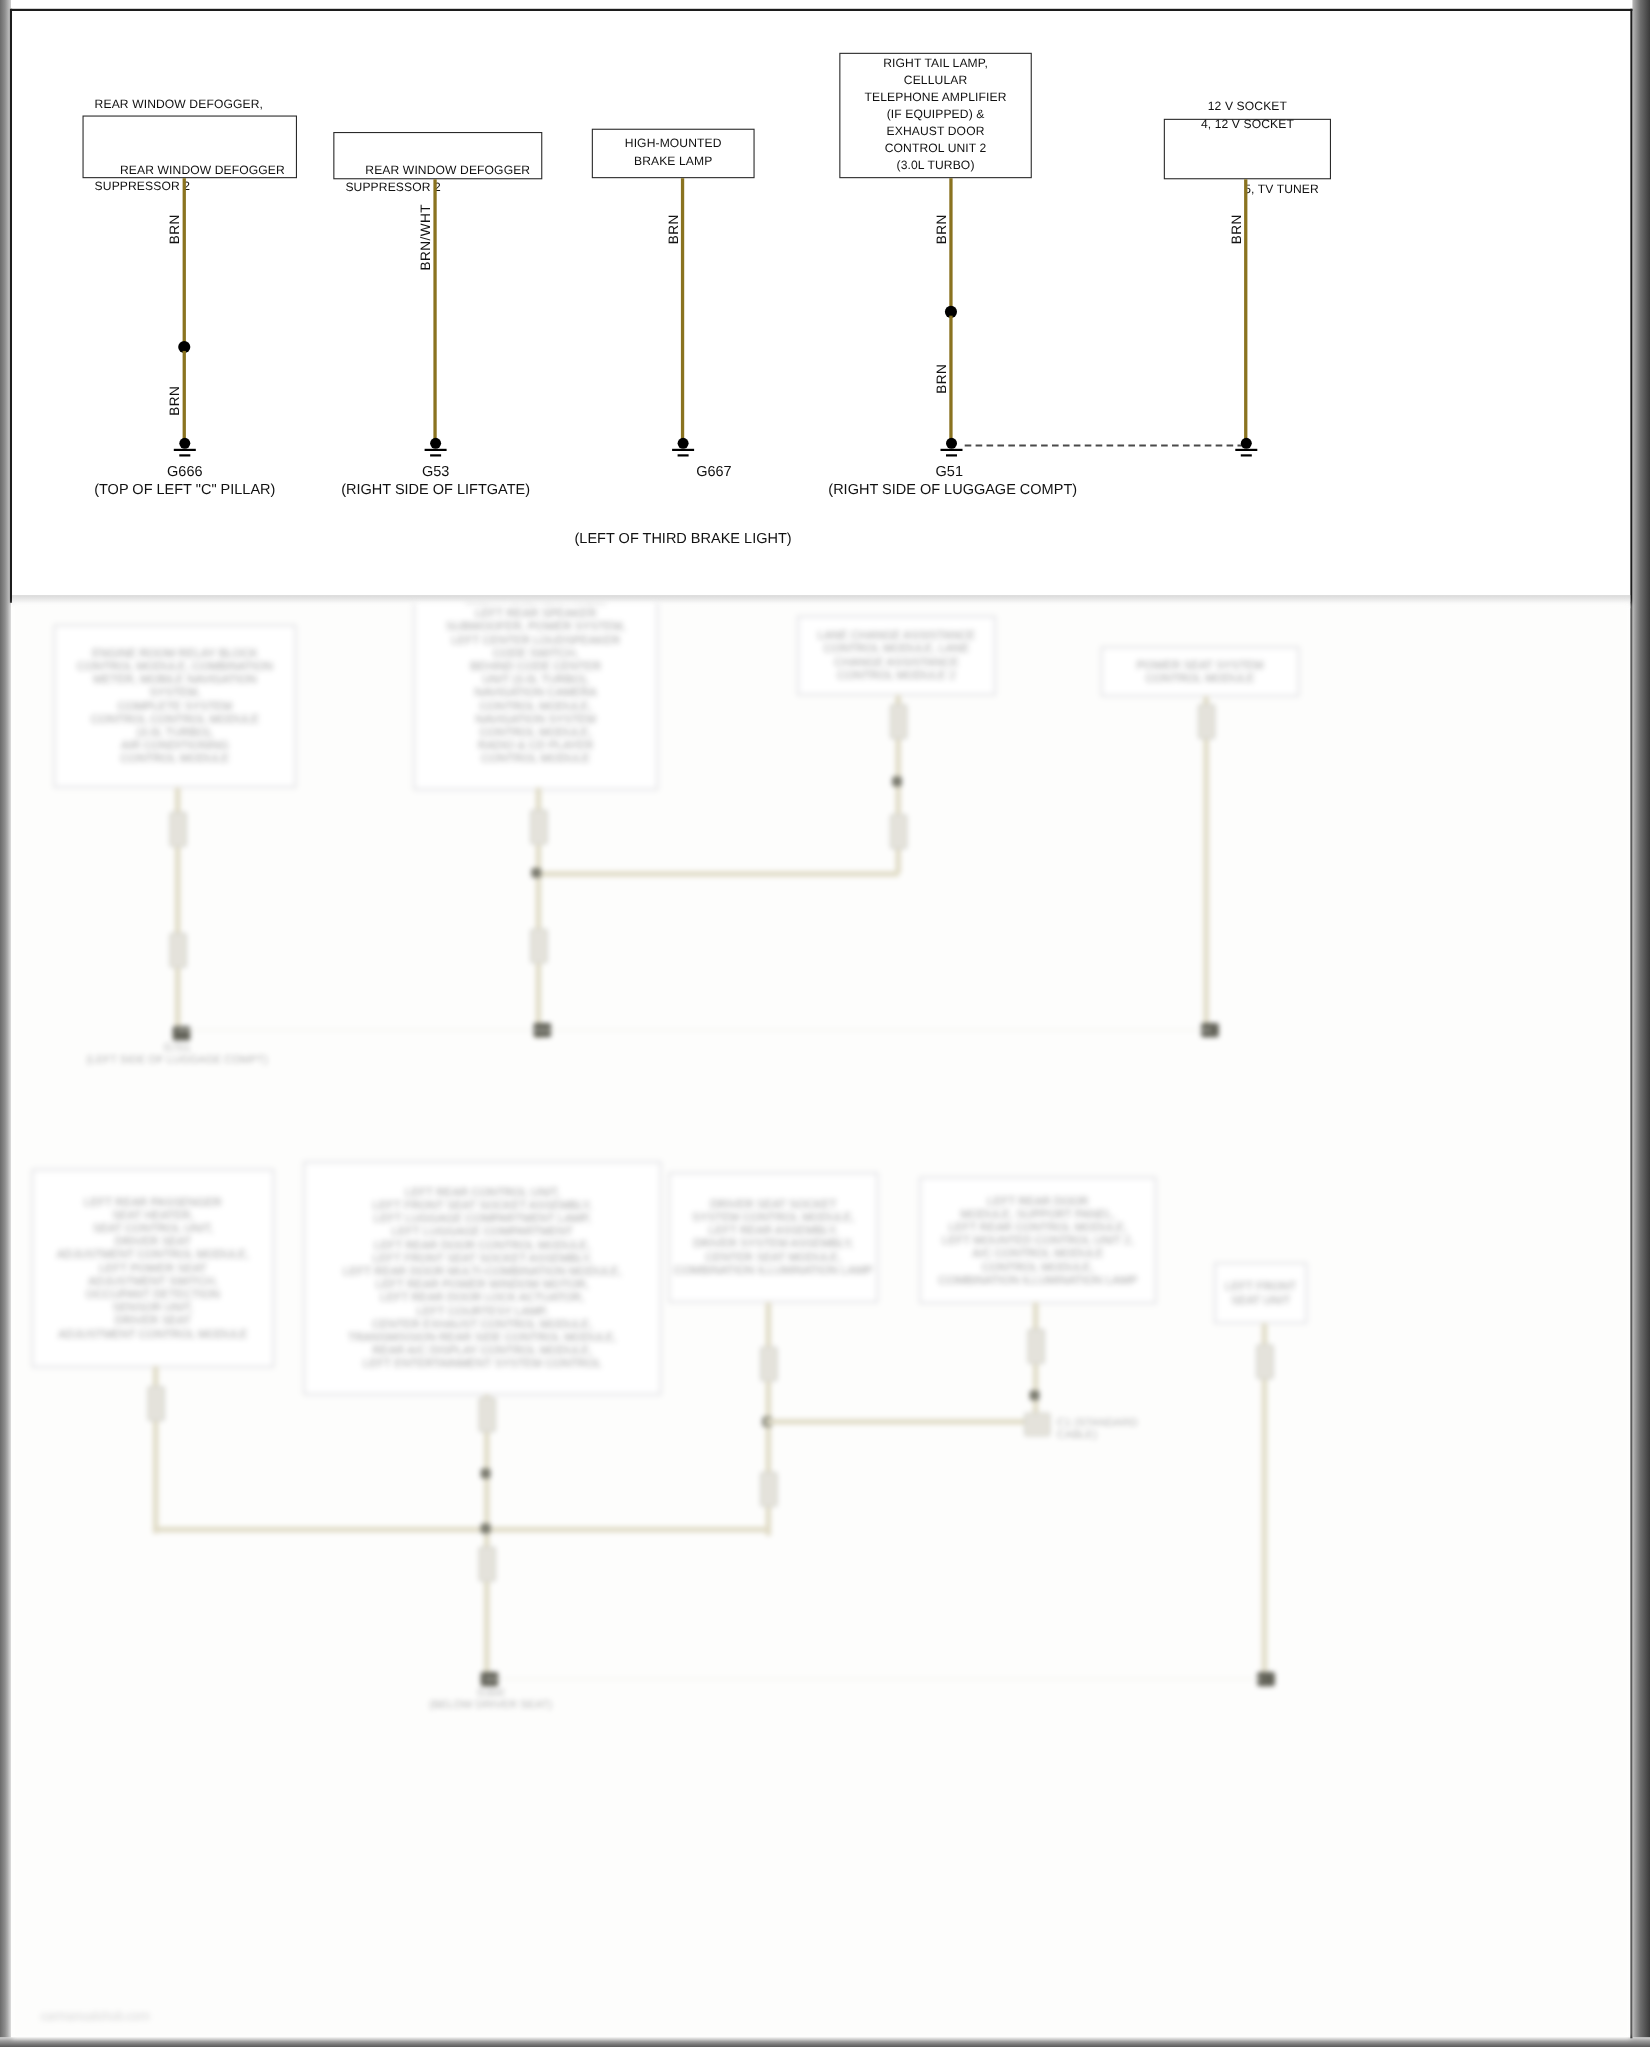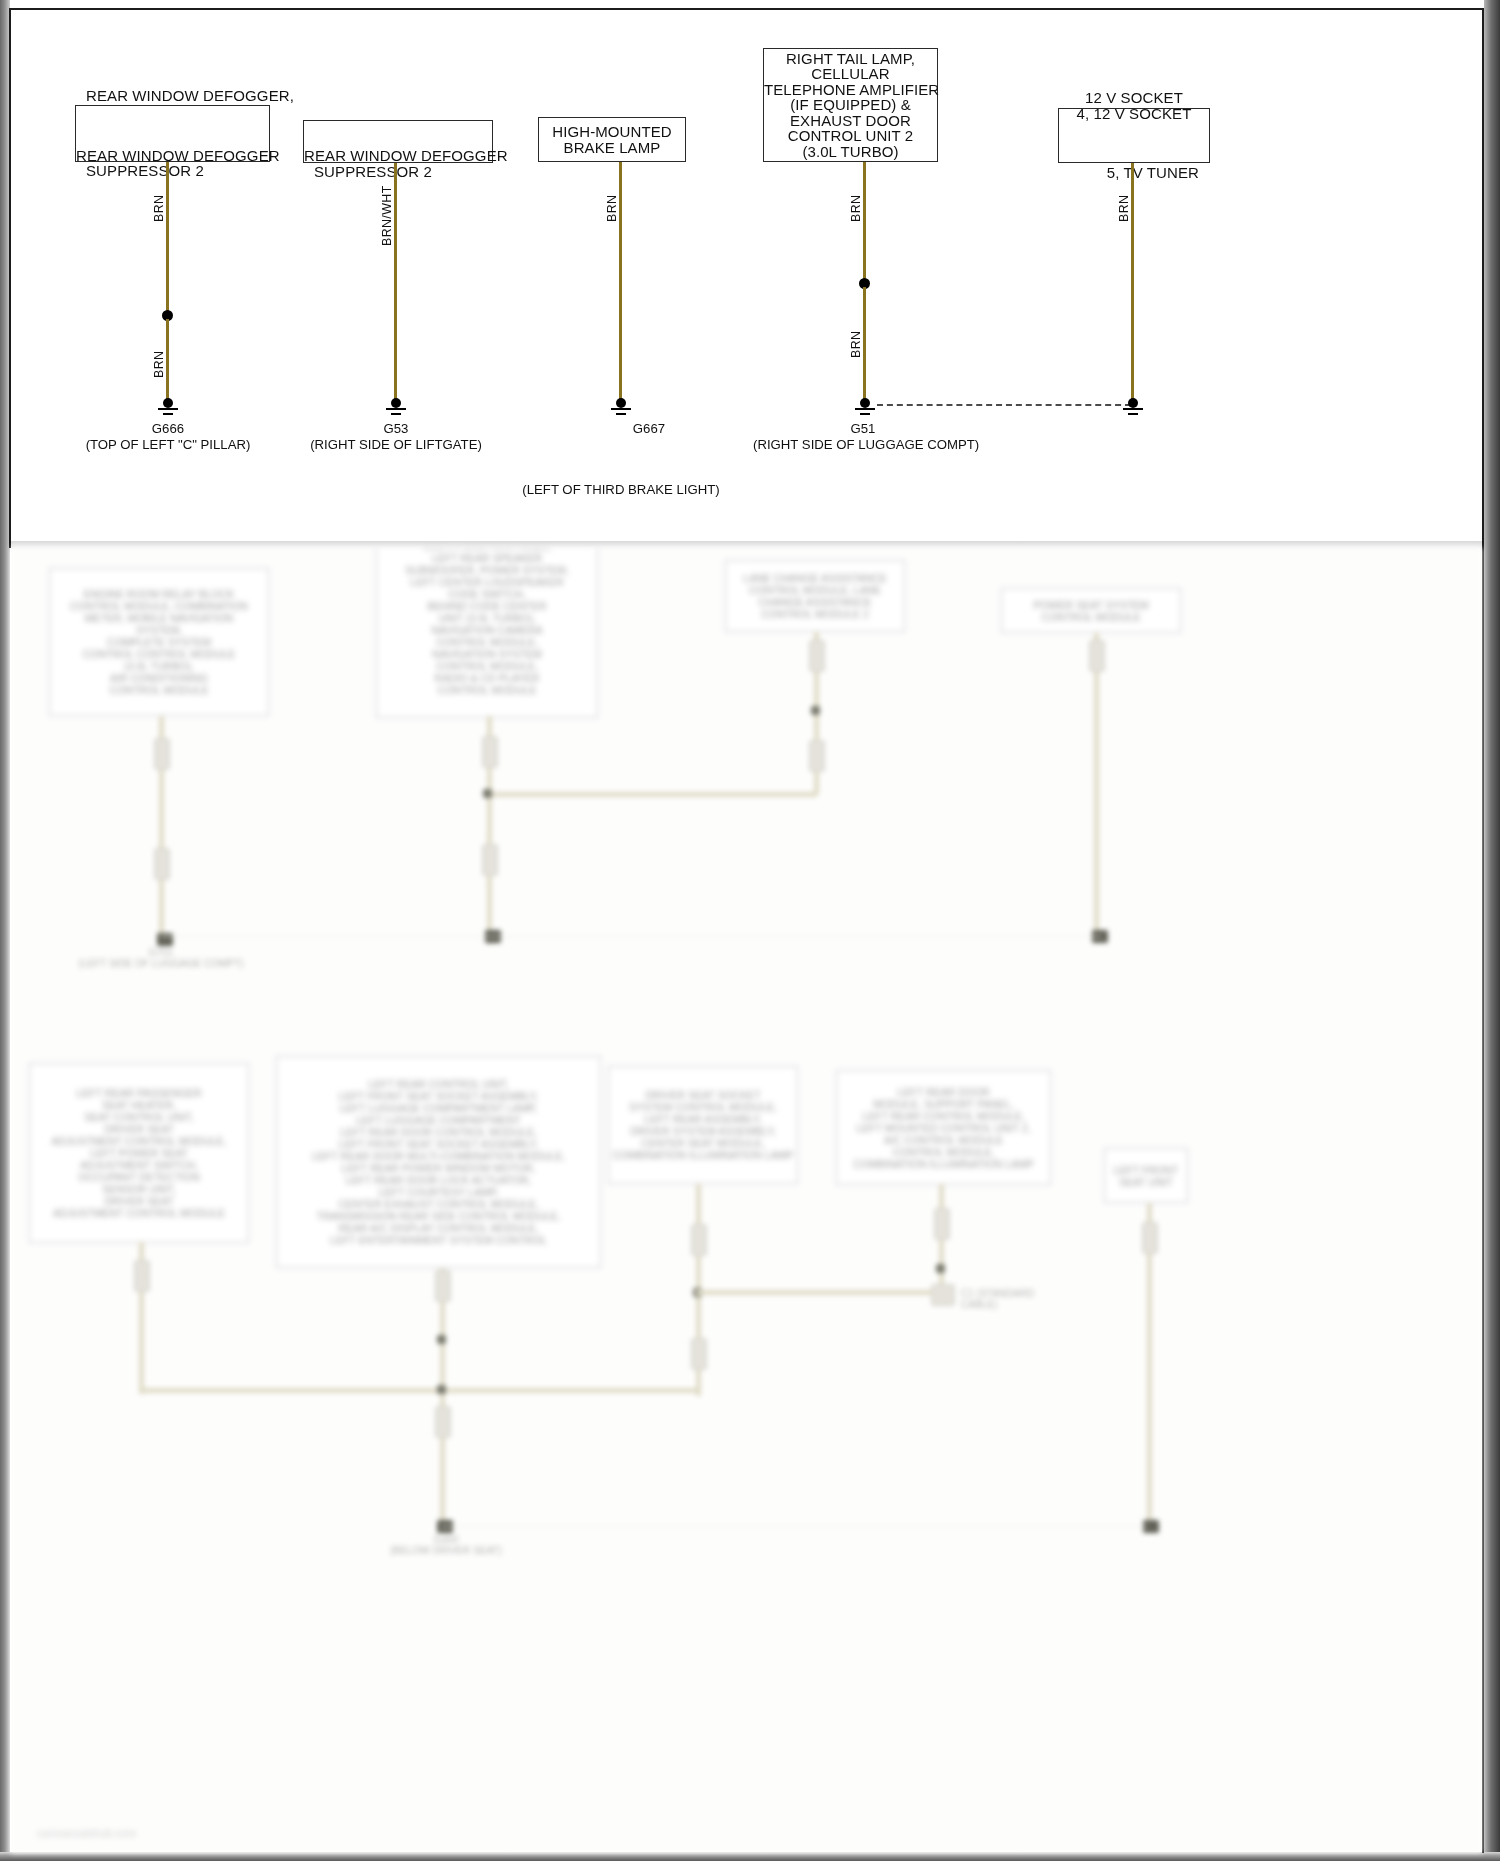--- a/index.html
+++ b/index.html
@@ -68,21 +68,21 @@
 
   .comp-box {
     position: absolute;
     box-sizing: border-box;
     border: 1.6px solid #2a2a2a;
     background: #ffffff;
     display: flex;
     flex-direction: column;
     justify-content: center;
     color: #111111;
-    font-size: 15px;
+    font-size: 11px;
     line-height: 15.4px;
     letter-spacing: 0.1px;
   }
   .comp-box .ln { display: block; white-space: pre; }
   .ctr { text-align: center; }
   .lft { text-align: left; padding-left: 10px; }
   .rgt { text-align: right; padding-right: 10px; margin-top: 44px; }
 
   
   .wire {

